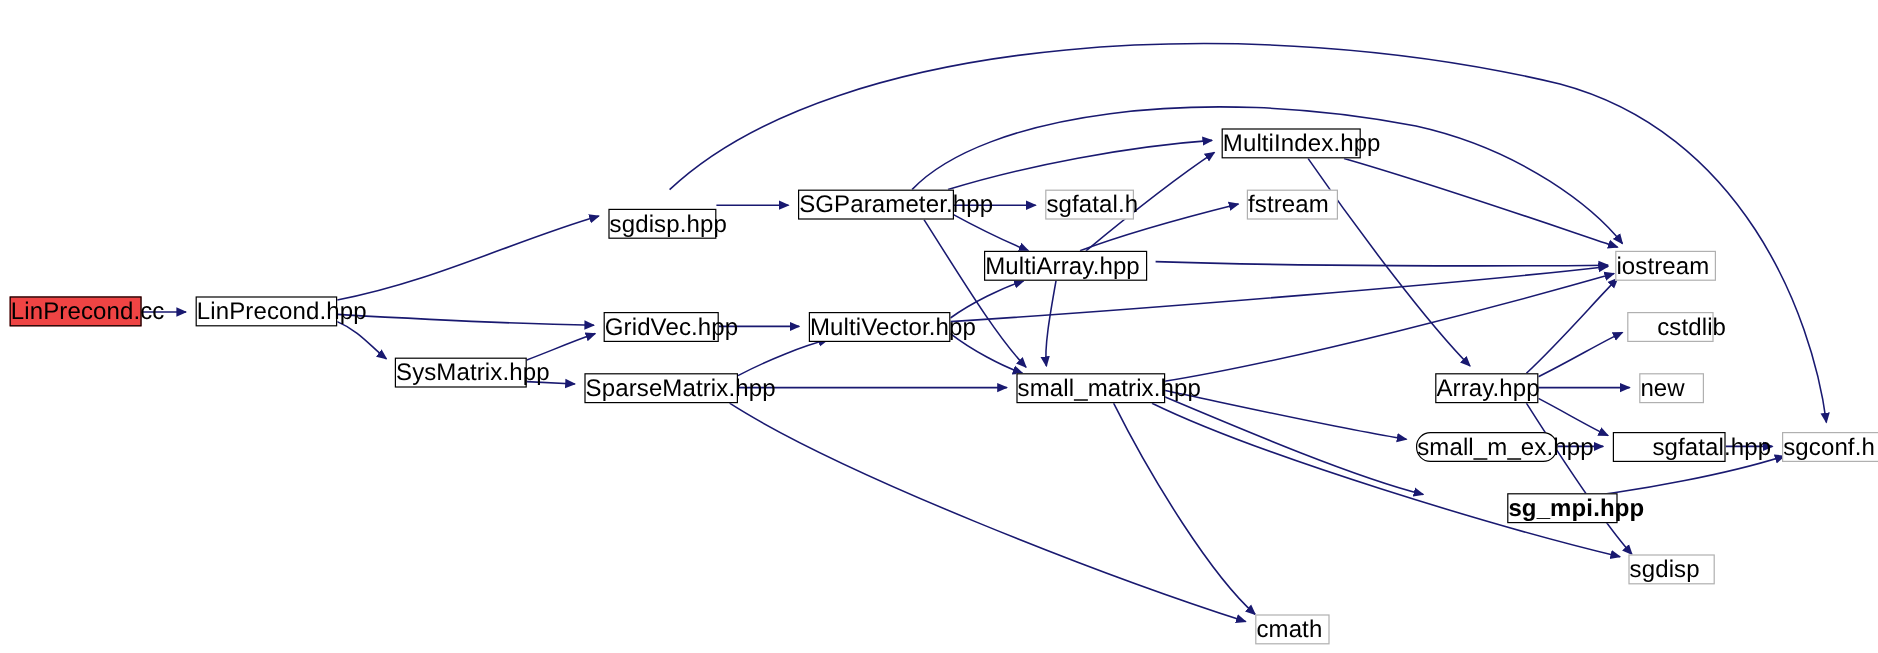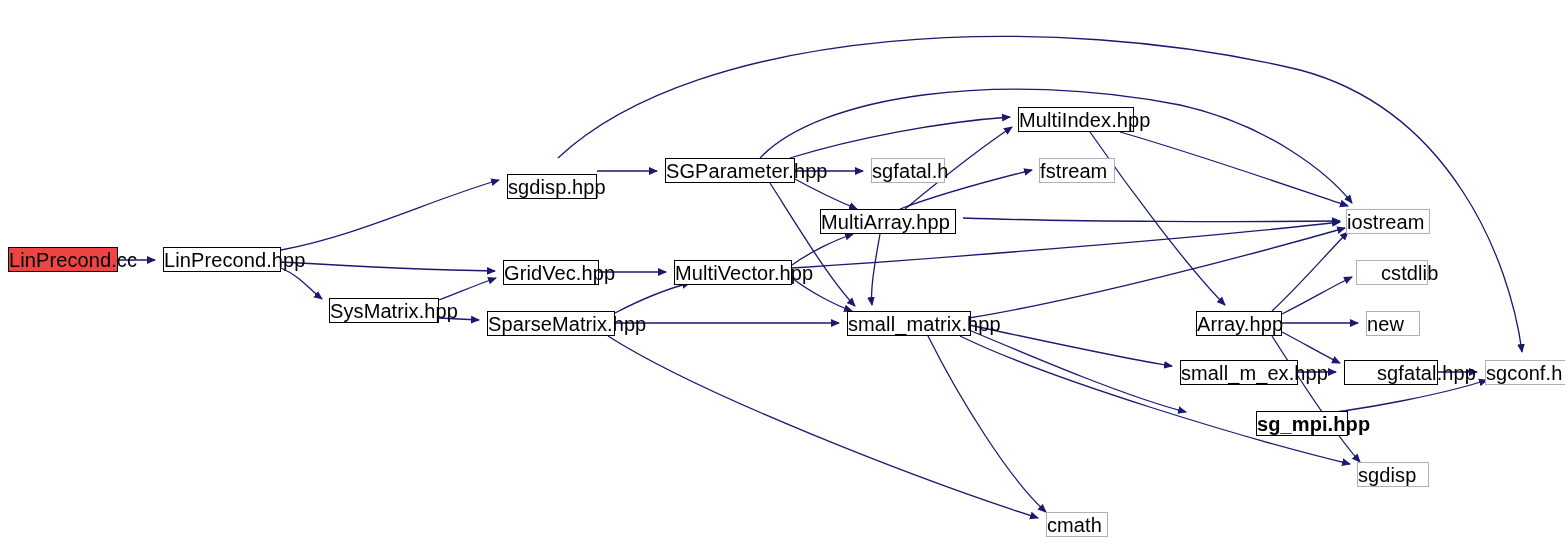--- a/index.html
+++ b/index.html
@@ -152,21 +152,21 @@
       </div>
       <div class="node faint" style="left: 1356px; top: 260px; width: 72px; height: 25px; padding-left: 24px;">
         <span class="node-label">cstdlib</span>
       </div>
       <div class="node solid" style="left: 1196px; top: 311px; width: 86px; height: 25px;">
         <span class="node-label">Array.hpp</span>
       </div>
       <div class="node faint" style="left: 1366px; top: 311px; width: 54px; height: 25px;">
         <span class="node-label">new</span>
       </div>
-      <div class="node solid" style="left: 1180px; top: 360px; width: 118px; height: 25px;">
+      <div class="node solid" style="left: 1180px; top: 360px; width: 118px; height: 25px; border-radius: 12px;">
         <span class="node-label">small_m_ex.hpp</span>
       </div>
       <div class="node solid" style="left: 1344px; top: 360px; width: 94px; height: 25px; padding-left: 32px;">
         <span class="node-label">sgfatal.hpp</span>
       </div>
       <div class="node faint" style="left: 1485px; top: 360px; width: 90px; height: 25px;">
         <span class="node-label">sgconf.h</span>
       </div>
       <div class="node solid" style="left: 1256px; top: 411px; width: 92px; height: 25px; font-weight: bold;">
         <span class="node-label">sg_mpi.hpp</span>

